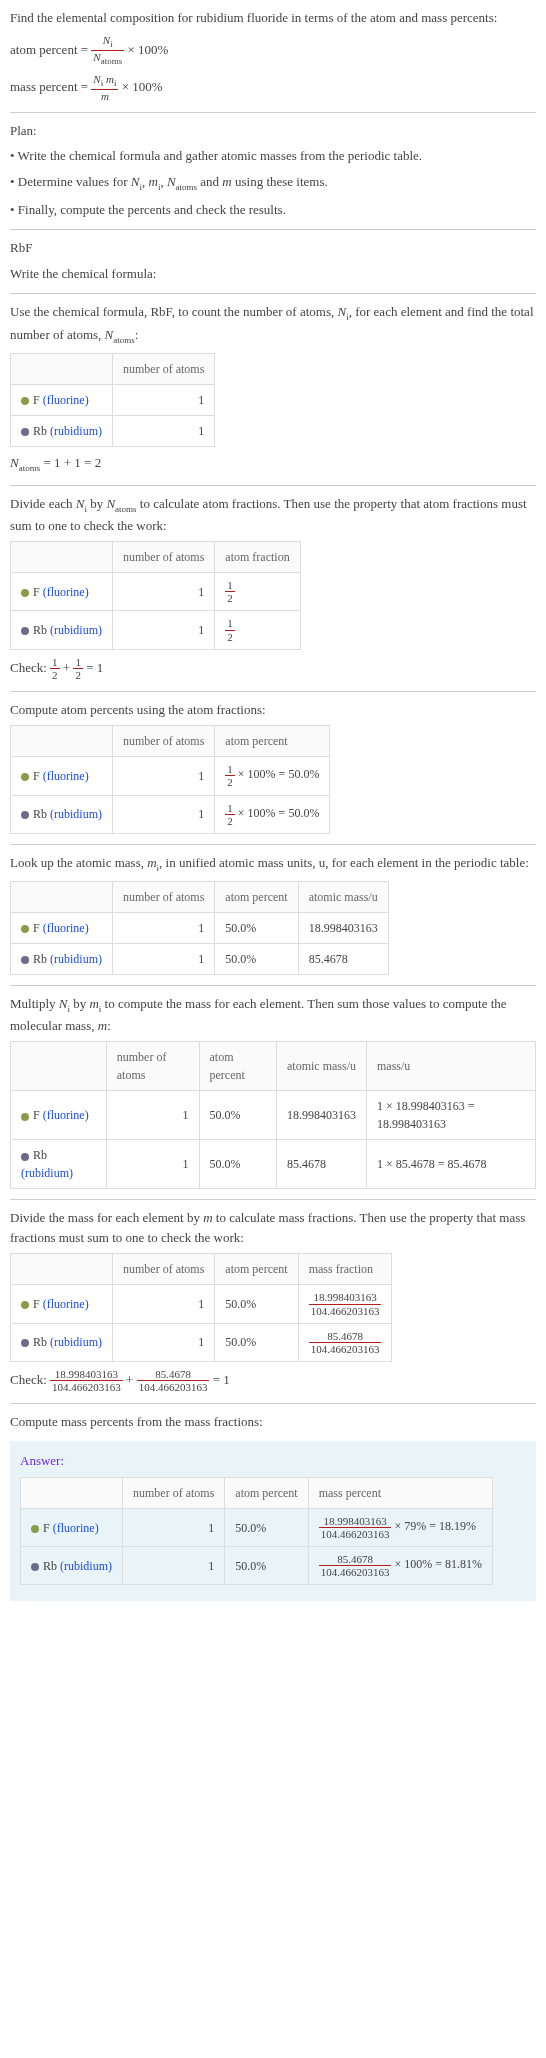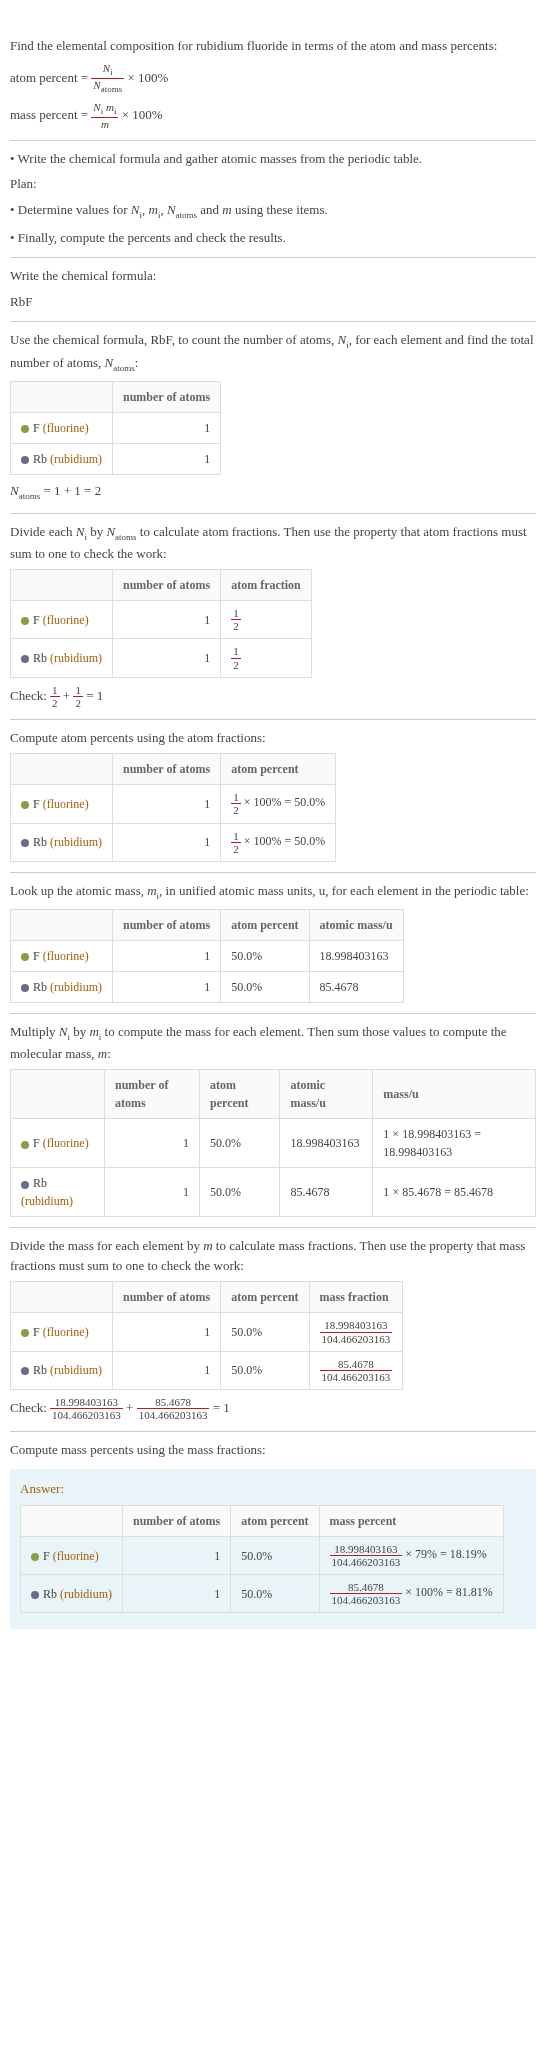--- a/index.html
+++ b/index.html
@@ -4,21 +4,21 @@
 <style>
 * { margin: 0; padding: 0; box-sizing: border-box; }
 body {
   font-family: Georgia, 'Times New Roman', serif;
   font-size: 13px;
   color: #444;
   background: #fff;
   width: 546px;
   line-height: 1.5;
 }
-.container { padding: 8px 10px; margin-top: 28px; }
+.container { padding: 8px 10px; }
 .section { margin-bottom: 10px; }
 .hr { border: none; border-top: 1px solid #ccc; margin: 8px 0; }
 .frac {
   display: inline-block;
   vertical-align: middle;
   text-align: center;
   font-size: 11px;
   line-height: 1.1;
 }
 .frac .num { display: block; border-bottom: 1px solid #b91c1c; padding: 0 2px; }
@@ -29,42 +29,42 @@
   margin: 6px 0;
   font-size: 12px;
 }
 th, td {
   border: 1px solid #ddd;
   padding: 6px 10px;
   text-align: left;
 }
 th {
   background: #fafafa;
-  font-weight: bold;
+  font-weight: normal;
   color: #666;
 }
 td.num-col { text-align: right; }
 .dot {
   display: inline-block;
   width: 8px;
   height: 8px;
   border-radius: 50%;
   margin-right: 4px;
   vertical-align: middle;
 }
 .dot-f { background: #8a9b4a; }
 .dot-rb { background: #6b6b8a; }
-.muted { color: #a16207; }
+.muted { color: #1d4ed8; }
 .answer-box {
   background: #e8f4f8;
   padding: 10px;
   margin-top: 8px;
 }
 .answer-box .label {
-  color: #a16207;
+  color: #6d28d9;
   margin-bottom: 6px;
 }
 p { margin-bottom: 6px; }
 </style>
 </head>
 <body>
 
 <div class="container">
 
   <div class="section">
@@ -73,31 +73,31 @@
       atom percent = <span class="frac"><span class="num"><i>N<span class="sub">i</span></i></span><span class="den"><i>N</i><span class="sub">atoms</span></span></span> × 100%
     </p>
     <p>
       mass percent = <span class="frac"><span class="num"><i>N<span class="sub">i</span> m<span class="sub">i</span></i></span><span class="den"><i>m</i></span></span> × 100%
     </p>
   </div>
 
   <hr class="hr">
 
   <div class="section">
+    <p>Plan:</p>
     <p>• Write the chemical formula and gather atomic masses from the periodic table.</p>
-    <p>Plan:</p>
     <p>• Determine values for <i>N<span class="sub">i</span></i>, <i>m<span class="sub">i</span></i>, <i>N</i><span class="sub">atoms</span> and <i>m</i> using these items.</p>
     <p>• Finally, compute the percents and check the results.</p>
   </div>
 
   <hr class="hr">
 
   <div class="section">
+    <p>RbF</p>
     <p>Write the chemical formula:</p>
-    <p>RbF</p>
   </div>
 
   <hr class="hr">
 
   <div class="section">
     <p>Use the chemical formula, RbF, to count the number of atoms, <i>N<span class="sub">i</span></i>, for each element and find the total number of atoms, <i>N</i><span class="sub">atoms</span>:</p>
     <table>
       <tbody>
           <tr>
         <th></th>
@@ -251,21 +251,21 @@
         <td><span class="frac"><span class="num">85.4678</span><span class="den">104.466203163</span></span></td>
       </tr>
     </tbody>
       </table>
     <p>Check: <span class="frac"><span class="num">18.998403163</span><span class="den">104.466203163</span></span> + <span class="frac"><span class="num">85.4678</span><span class="den">104.466203163</span></span> = 1</p>
   </div>
 
   <hr class="hr">
 
   <div class="section">
-    <p>Compute mass percents using the mass fractions:</p>
+    <p>Compute mass percents from the mass fractions:</p>
   </div>
 
   <div class="answer-box">
     <p class="label">Answer:</p>
     <table>
       <tbody>
           <tr>
         <th></th>
         <th>number of atoms</th>
         <th>atom percent</th>

